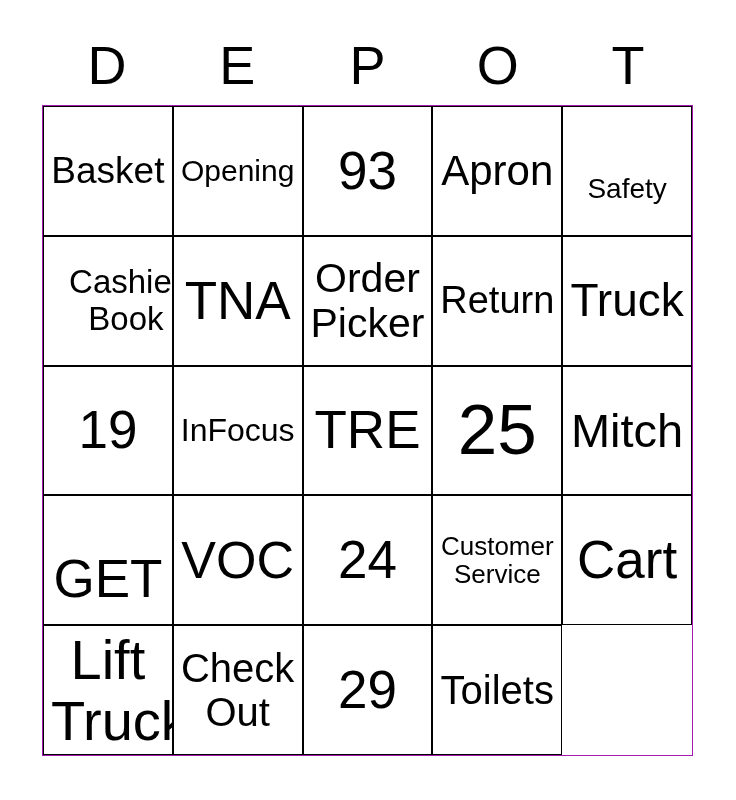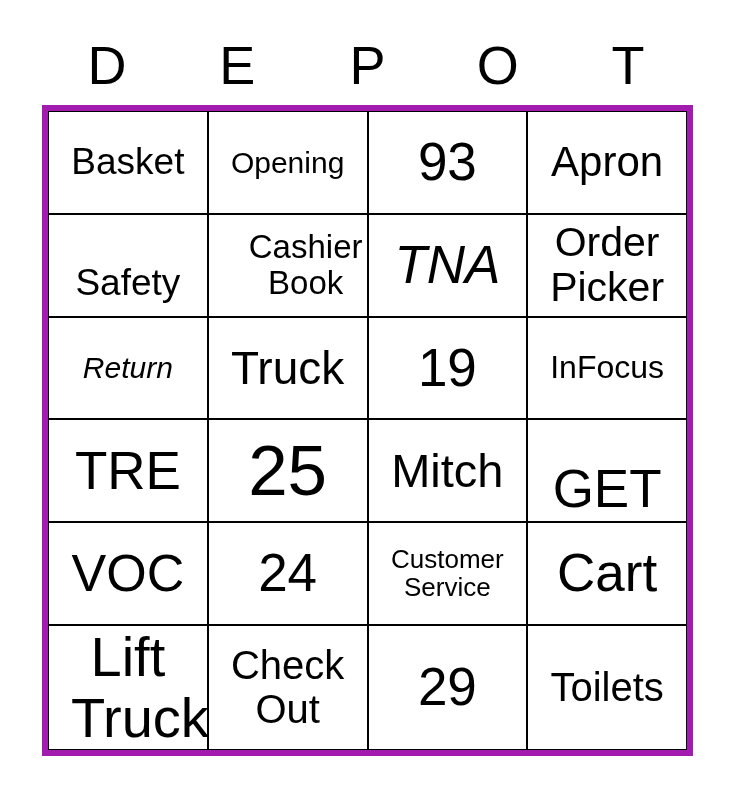--- a/index.html
+++ b/index.html
@@ -33,23 +33,23 @@
     text-align: center;
     font-size: 54px;
     line-height: 1;
     font-weight: normal;
     letter-spacing: 0;
   }
   .grid {
     width: 651px;
     height: 651px;
     box-sizing: border-box;
-    border: 6px solid #a21caf;
+    border: 1px solid #a21caf;
     display: grid;
-    grid-template-columns: repeat(4, 1fr);
+    grid-template-columns: repeat(5, 1fr);
     grid-template-rows: repeat(5, 1fr);
   }
   .cell {
     border: 1px solid #000000;
     display: flex;
     align-items: center;
     justify-content: center;
     overflow: hidden;
     background: #ffffff;
     box-sizing: border-box;
@@ -82,33 +82,33 @@
         <span class="cell-text" style="width: 114px; font-size: 30px;">Opening</span>
       </div>
     <div class="cell">
         <span class="cell-text" style="width: 114px; font-size: 53px;">93</span>
       </div>
     <div class="cell">
         <span class="cell-text" style="width: 114px; font-size: 42px;">Apron</span>
       </div>
 
     <div class="cell">
-        <span class="cell-text" style="width: 114px; font-size: 37px; margin-top: 36px;">Safety</span>
+        <span class="cell-text" style="width: 114px; font-size: 28px; margin-top: 36px;">Safety</span>
       </div>
     <div class="cell">
         <span class="cell-text" style="width: 114px; font-size: 33px; margin-left: 36px;">Cashier Book</span>
       </div>
     <div class="cell">
-        <span class="cell-text" style="width: 114px; font-size: 53px; font-style: italic;">TNA</span>
+        <span class="cell-text" style="width: 114px; font-size: 53px;">TNA</span>
       </div>
     <div class="cell">
         <span class="cell-text" style="width: 114px; font-size: 41px;">Order Picker</span>
       </div>
     <div class="cell">
-        <span class="cell-text" style="width: 114px; font-size: 30px; font-style: italic;">Return</span>
+        <span class="cell-text" style="width: 114px; font-size: 38px;">Return</span>
       </div>
 
     <div class="cell">
         <span class="cell-text" style="width: 114px; font-size: 46px;">Truck</span>
       </div>
     <div class="cell">
         <span class="cell-text" style="width: 114px; font-size: 53px;">19</span>
       </div>
     <div class="cell">
         <span class="cell-text" style="width: 114px; font-size: 32px;">InFocus</span>

